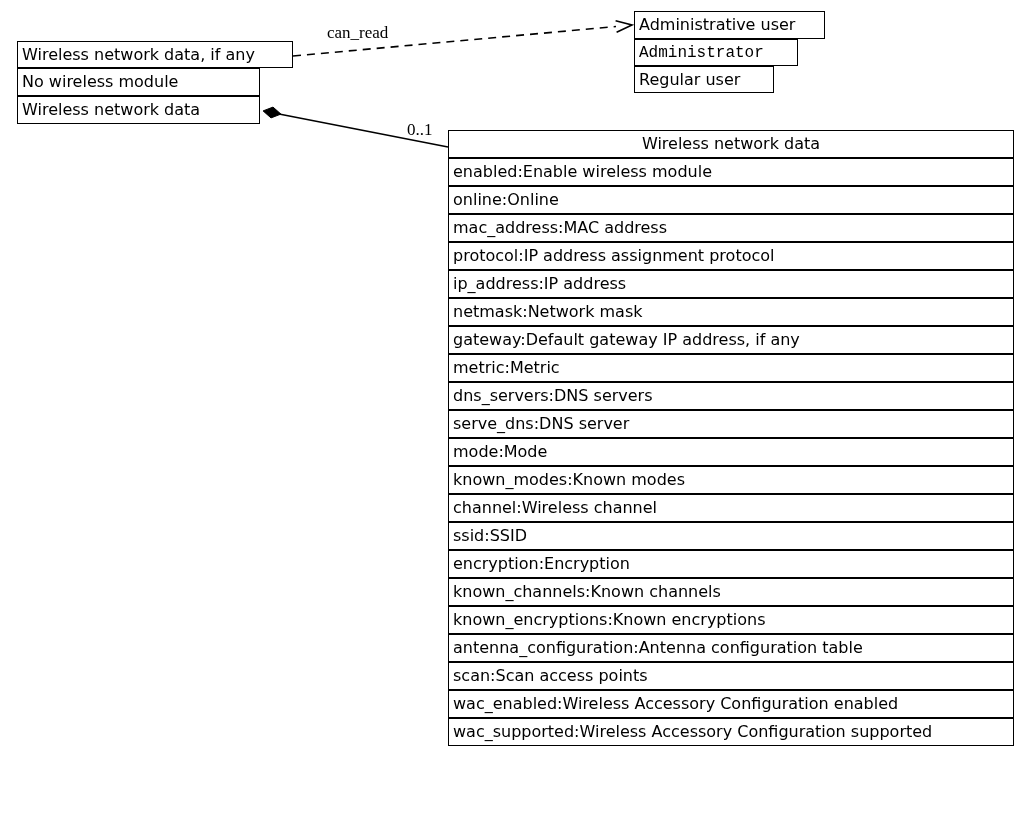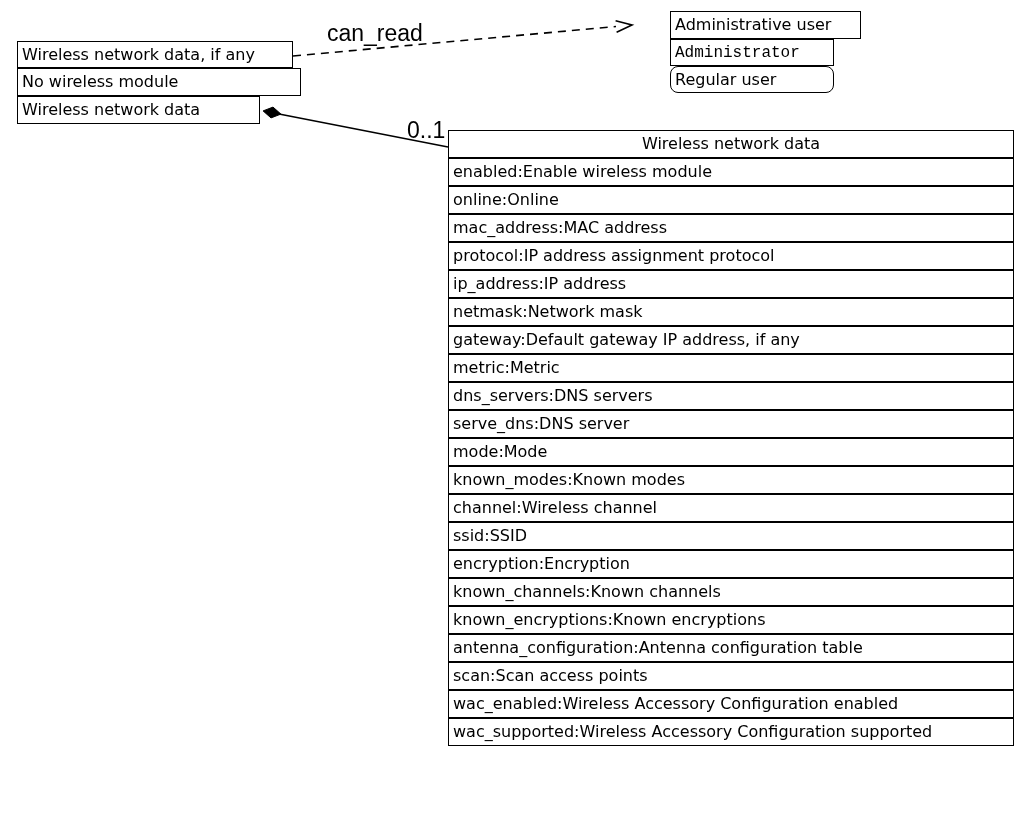--- a/index.html
+++ b/index.html
@@ -37,35 +37,35 @@
     white-space: nowrap;
     line-height: 1;
   }
   .row.center {
     justify-content: center;
     padding-left: 0;
   }
   
   .assoc-node { left: 17px; top: 41px; text-align: right; }
   .assoc-node .r0 { width: 276px; height: 27px; }
-  .assoc-node .r1 { width: 284px; height: 28px; }
+  .assoc-node .r1 { width: 243px; height: 28px; }
   .assoc-node .r2 { width: 243px; height: 28px; }
   
-  .users-node { left: 634px; top: 11px; margin-left: 36px; }
+  .users-node { left: 634px; top: 11px; }
   .users-node .r0 { width: 191px; height: 28px; }
   .users-node .r1 { width: 164px; height: 27px; font-family: Liberation Mono, monospace; }
-  .users-node .r2 { width: 164px; height: 27px; border-radius: 8px; }
+  .users-node .r2 { width: 140px; height: 27px; }
   
   .class-node { left: 448px; top: 130px; }
   .class-node .row { width: 566px; height: 28px; }
   
   .edge-label {
     position: absolute;
-    font-family: Liberation Sans, sans-serif;
-    font-size: 23px;
+    font-family: Liberation Serif, serif;
+    font-size: 17px;
     line-height: 18px;
     white-space: nowrap;
   }
   .lbl-can-read { left: 327px; top: 24px; }
   .lbl-mult { left: 407px; top: 121px; }
 </style>
 </head>
 <body>
 
 <div class="canvas">

